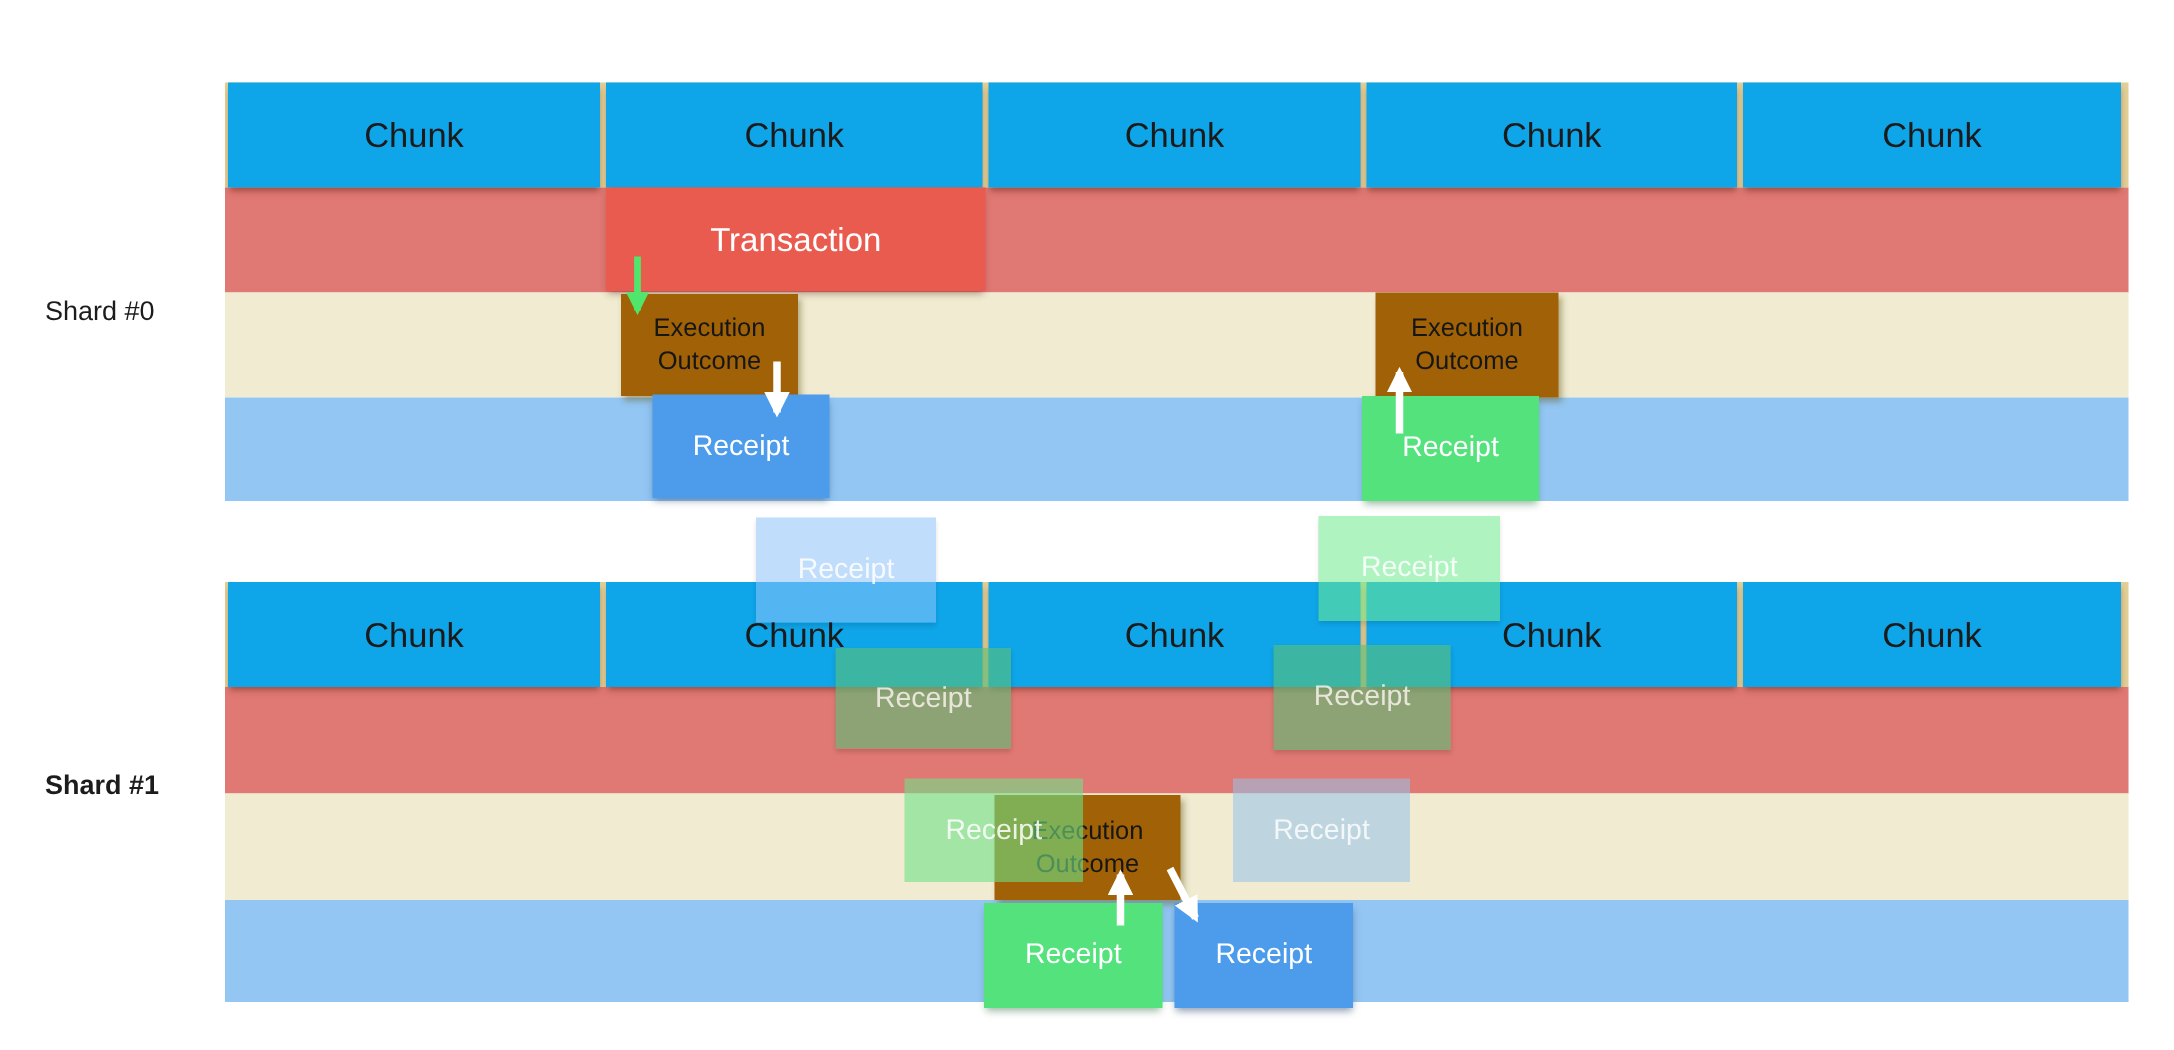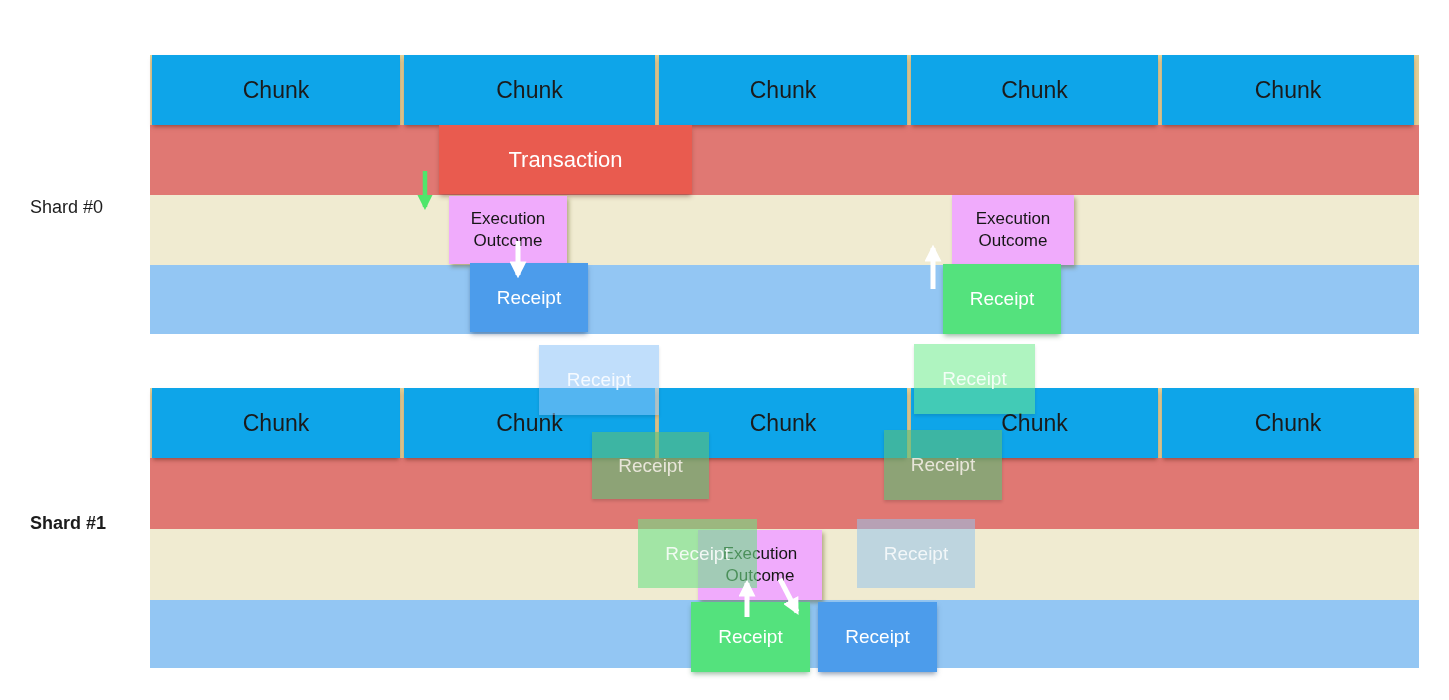--- a/index.html
+++ b/index.html
@@ -14,23 +14,23 @@
   .band-red{background:#E07873;}
   .band-cream{background:#F0EBD1;}
   .band-blue{background:#93C6F3;}
 
   .chunk{position:absolute;height:70px;background:#0ea5e9;
     display:flex;align-items:center;justify-content:center;
     font-size:23px;color:#1b1b1b;
     box-shadow:0 3px 4px -1px rgba(95,35,20,0.5);}
 
   .block{position:absolute;display:flex;align-items:center;justify-content:center;
-    font-size:19px;color:#ffffff;text-align:center;margin-left:35px;}
+    font-size:19px;color:#ffffff;text-align:center;}
   .b-transaction{background:#E95B4F;font-size:22px;box-shadow:0 3px 5px -1px rgba(90,30,20,0.45);}
-  .b-outcome{background:#f0abfc;color:#161616;font-size:17px;line-height:22px;
+  .b-outcome{background:#a16207;color:#161616;font-size:17px;line-height:22px;
     box-shadow:2px 3px 4px rgba(100,90,30,0.45);}
   .b-outcome .wrap{width:100px;}
   .b-receipt-blue{background:#4C9CEB;box-shadow:0 3px 5px -1px rgba(30,60,100,0.5);}
   .b-receipt-green{background:#54E27D;box-shadow:0 3px 5px -1px rgba(30,100,50,0.45);}
 
   .r-faded-blue{background:rgba(140,195,248,0.55);color:rgba(255,255,255,0.85);
     box-shadow:0 2px 3px rgba(0,0,0,0.12);}
   .r-faded-green{background:rgba(110,235,140,0.55);color:rgba(255,255,255,0.85);
     box-shadow:0 2px 3px rgba(0,0,0,0.12);}
   .r-semi-green{background:rgba(90,190,120,0.62);color:rgba(255,246,243,0.8);

